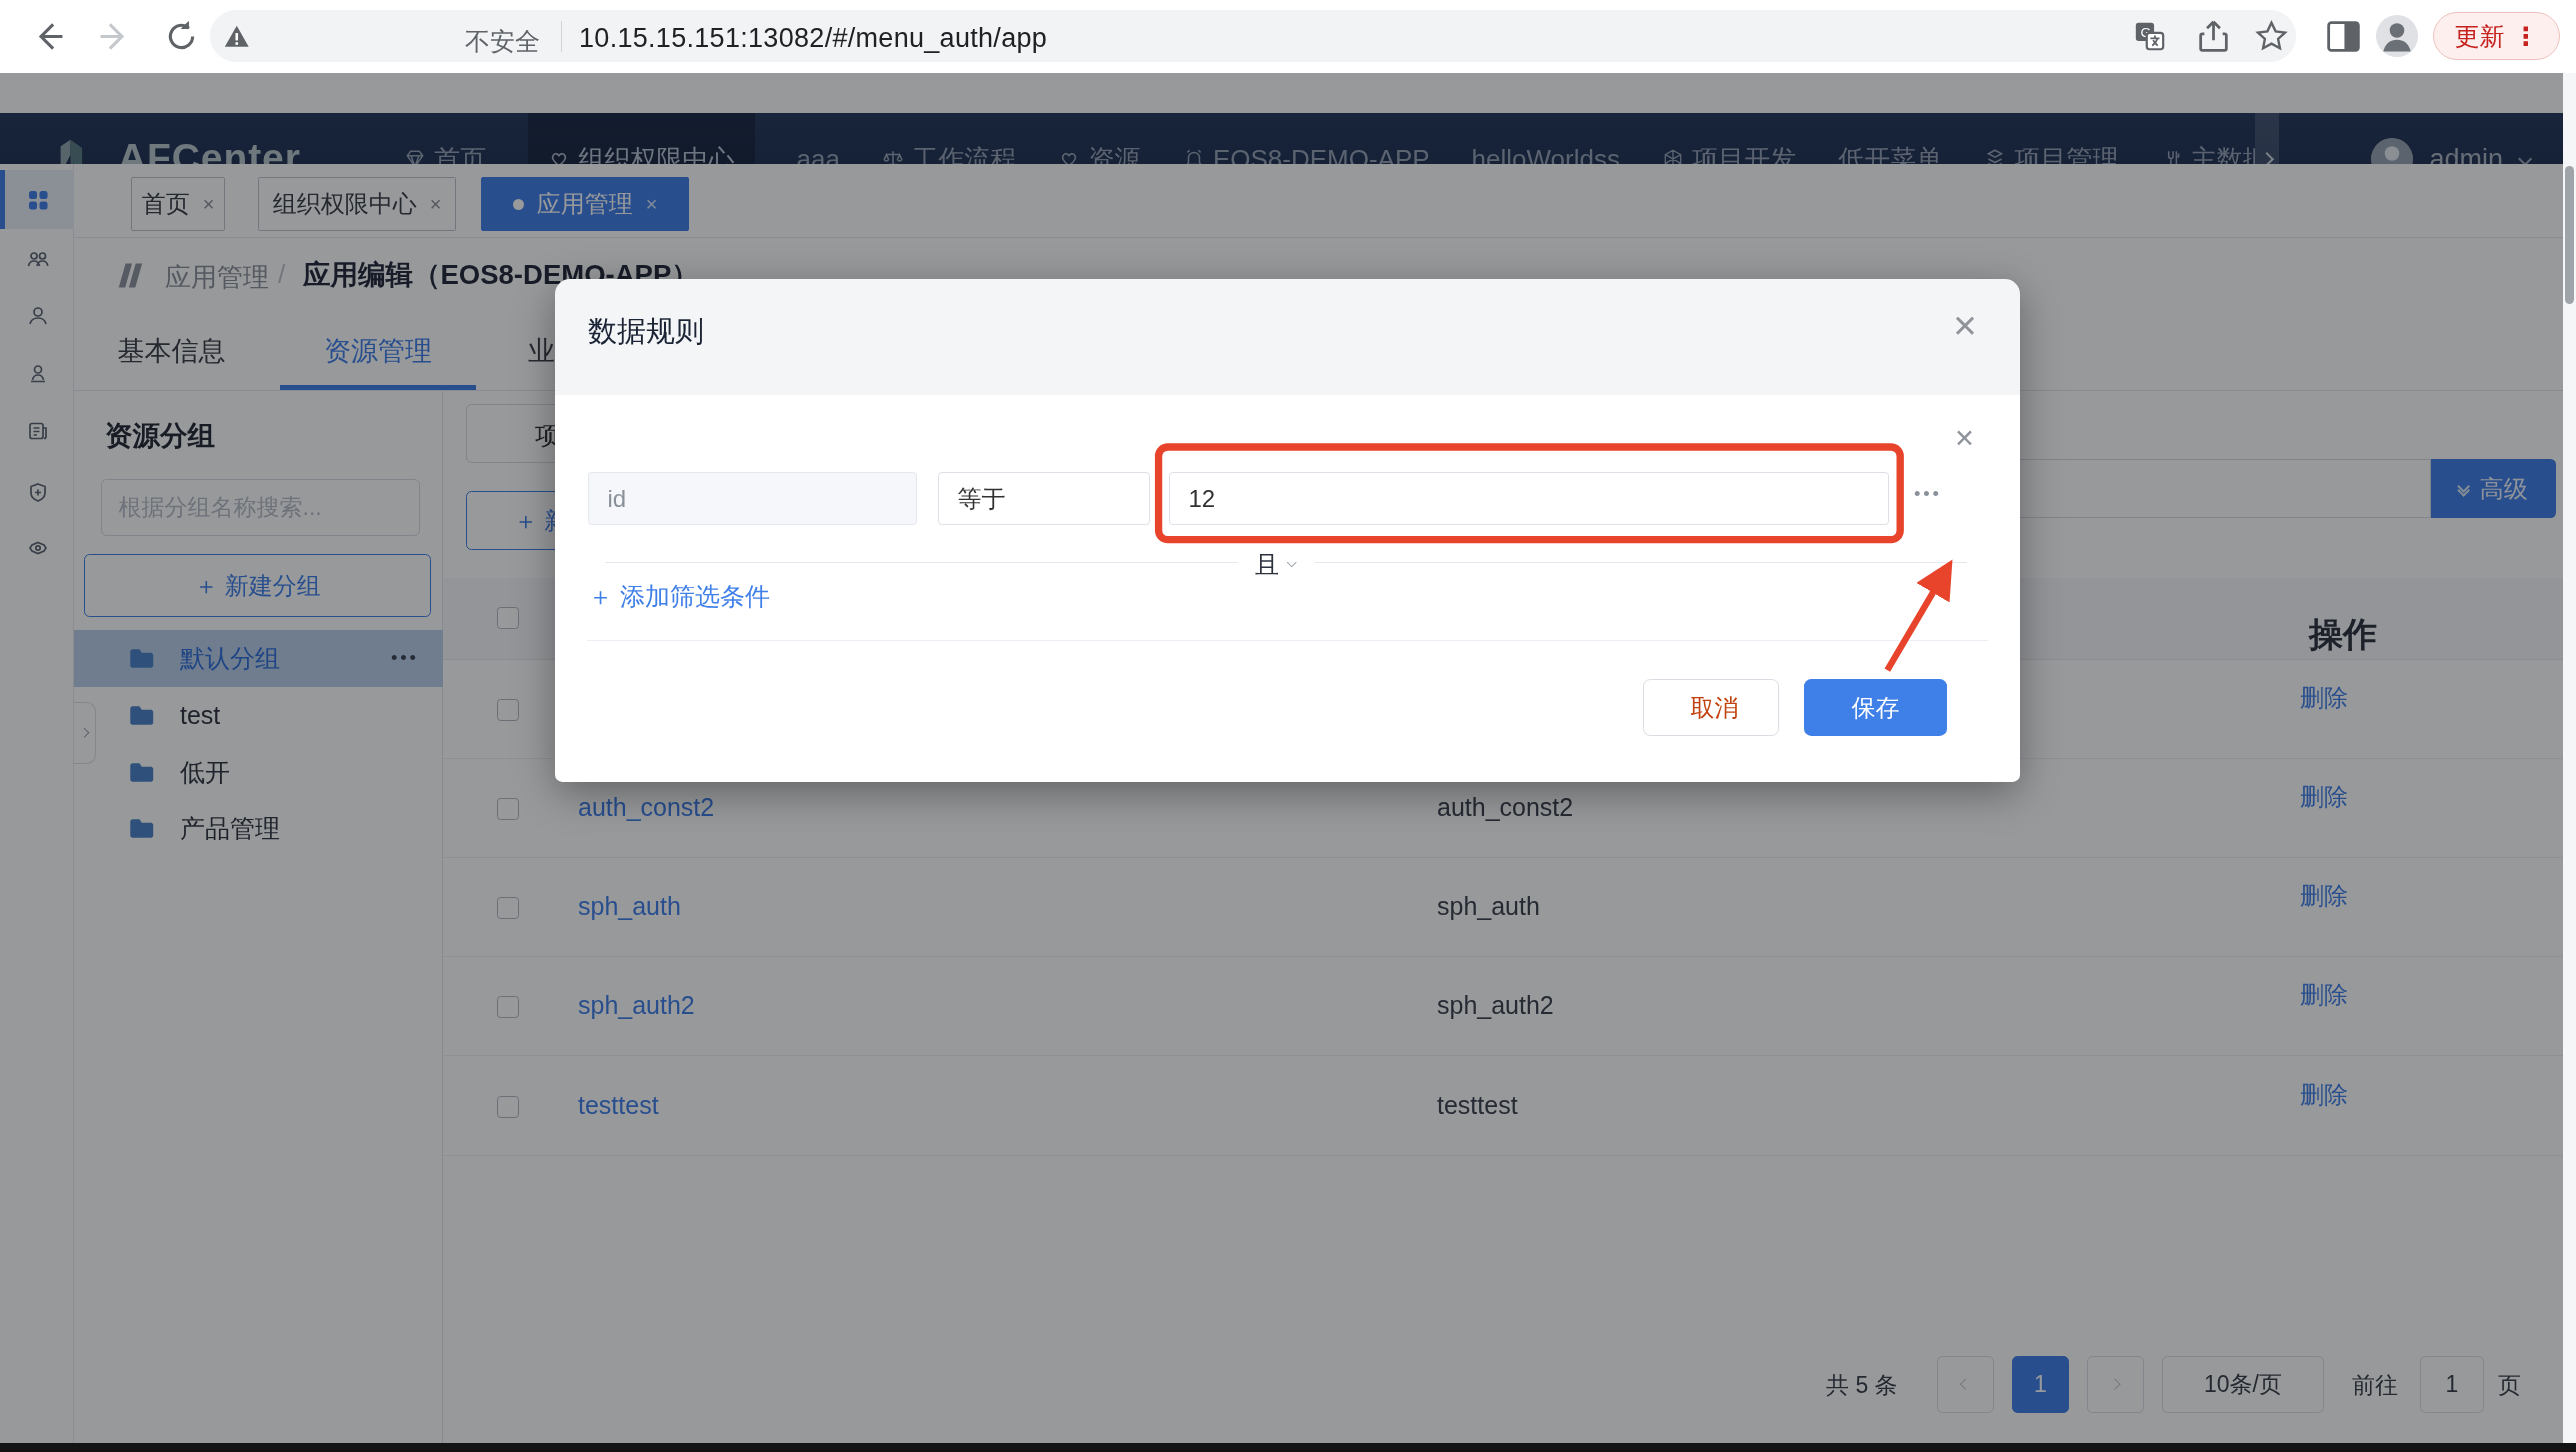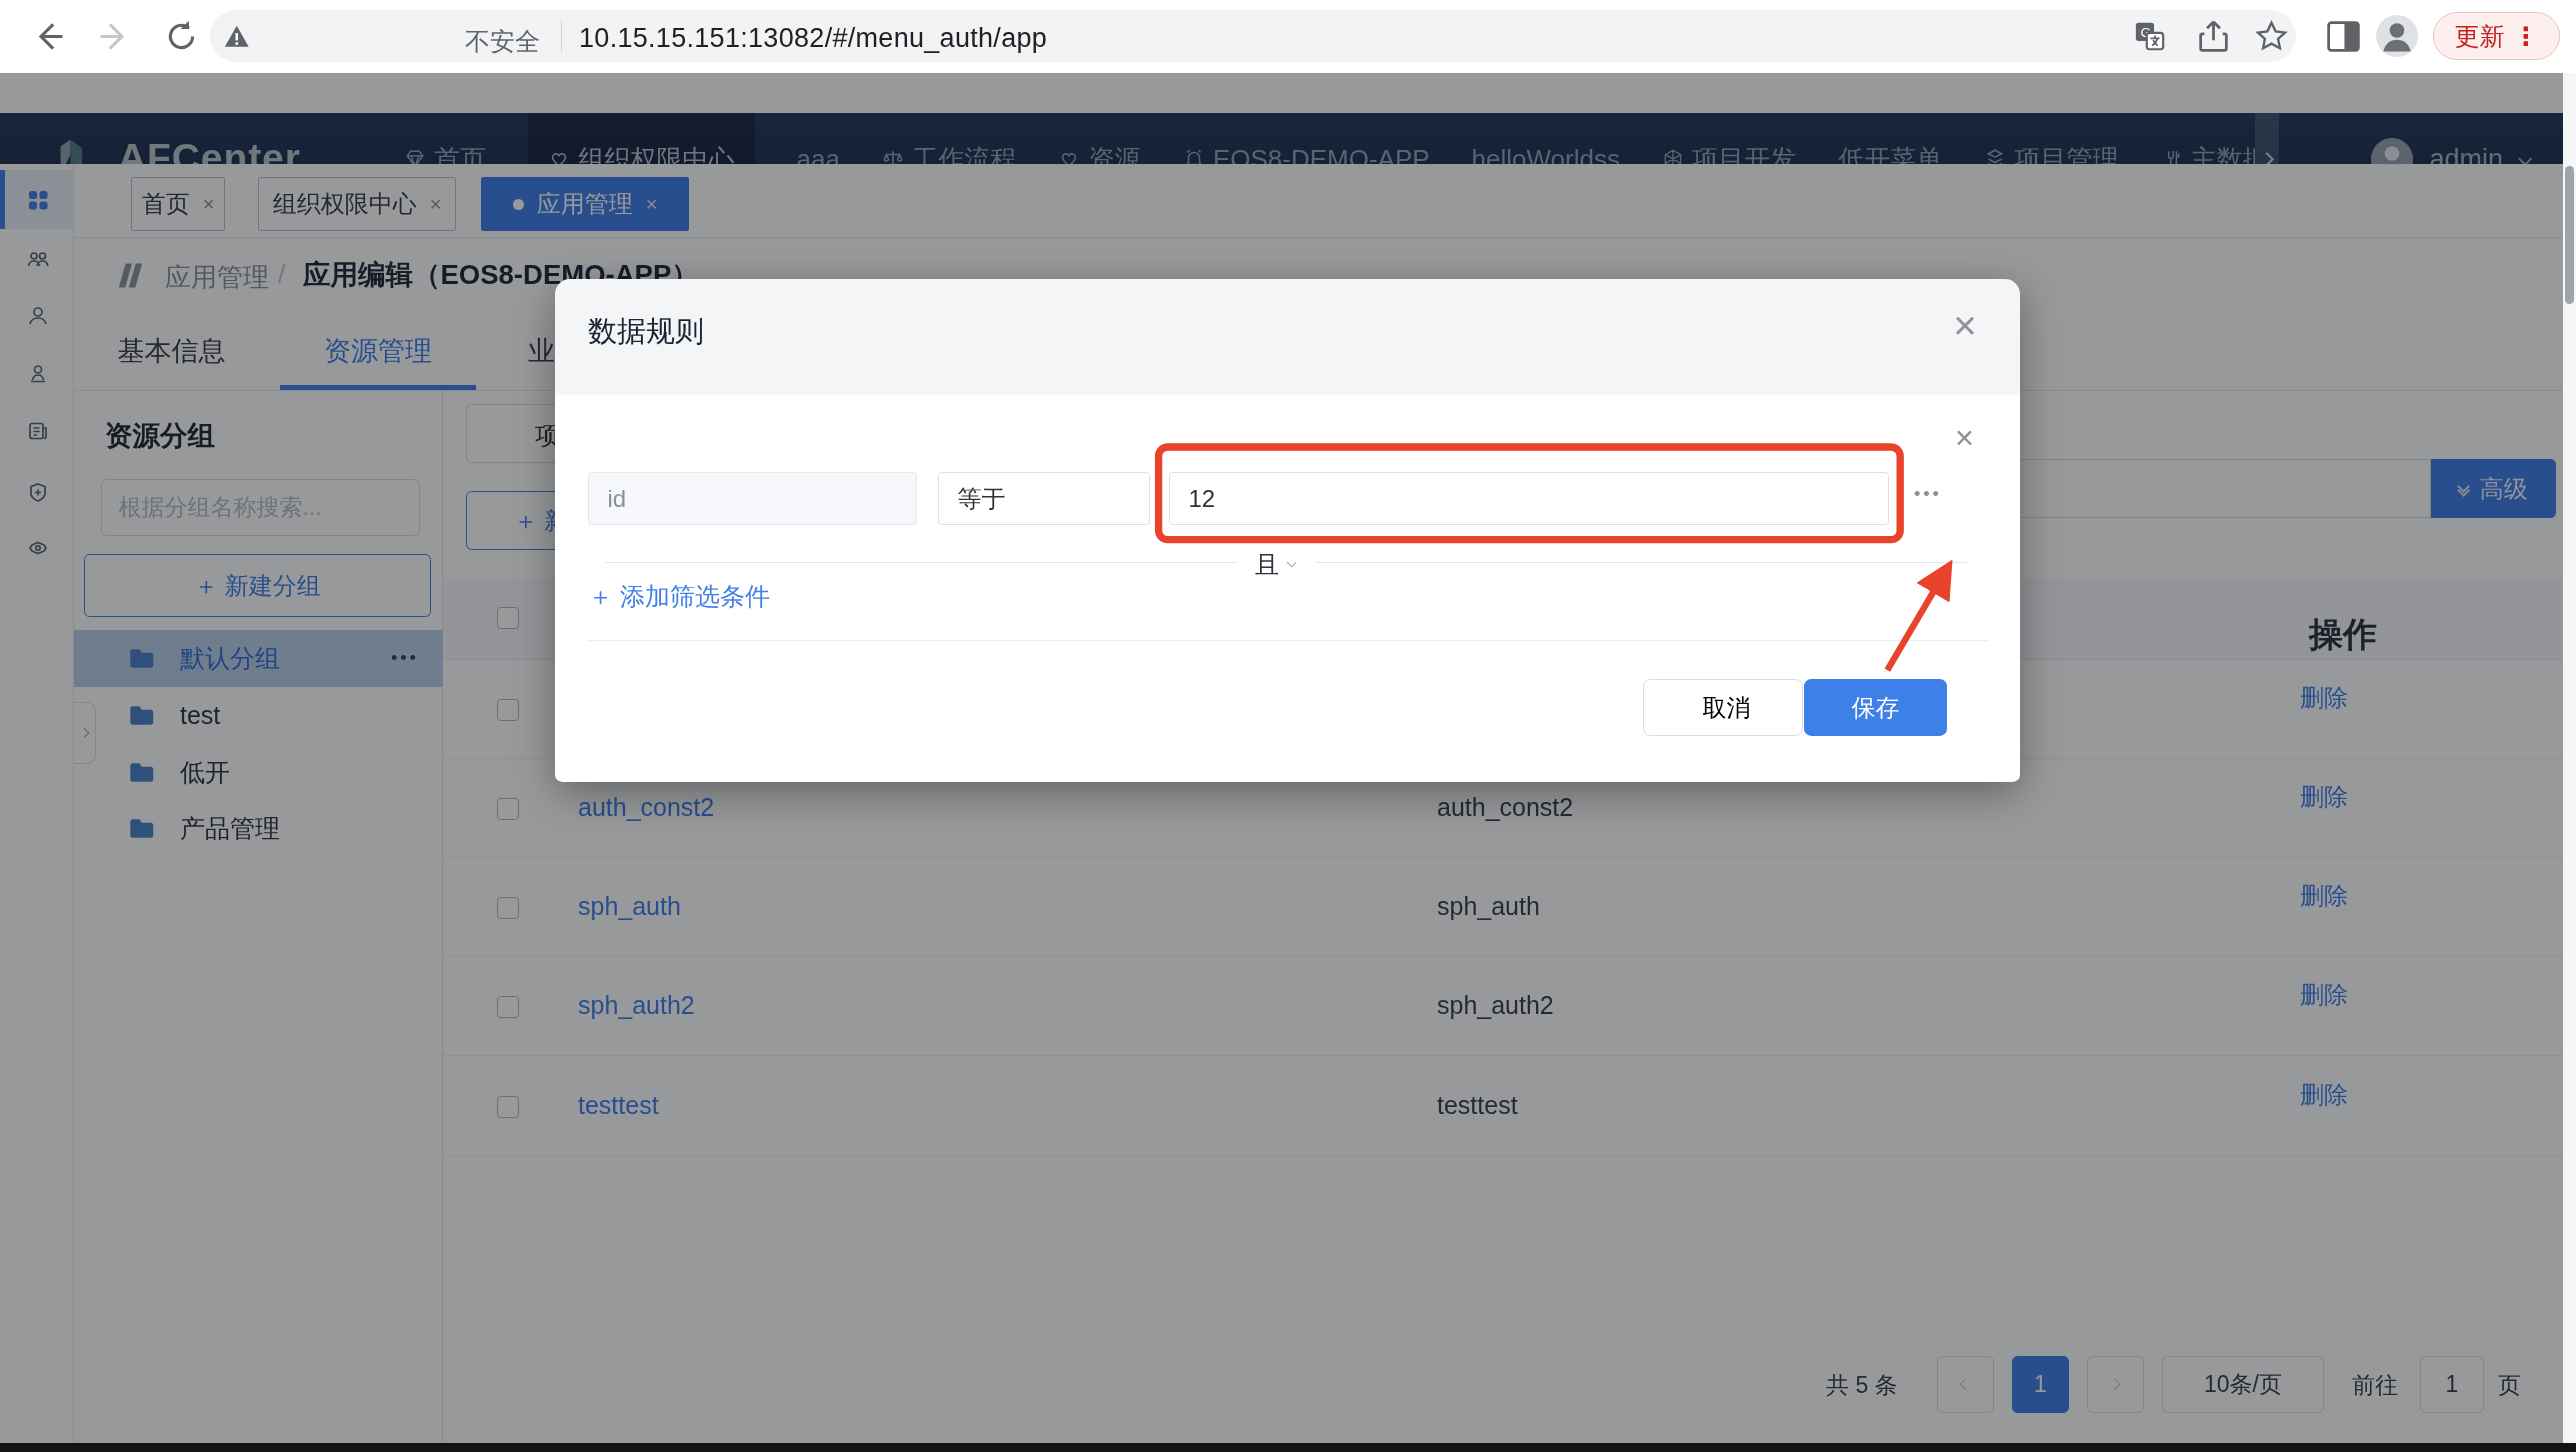--- a/index.html
+++ b/index.html
@@ -94,21 +94,21 @@
   .mbody{position:absolute;left:0;top:116px;width:1465px;height:387px;background:#fff;border-radius:0 0 7.3px 7.3px;}
   .mtitle{position:absolute;left:33px;top:33px;font-size:29px;color:#1b2434;font-weight:500;}
   .mclose{position:absolute;left:1397px;top:29px;font-size:31px;color:#909399;}
   .minput{position:absolute;top:77px;height:53px;border:0.9px solid #dcdfe6;border-radius:3.7px;background:#fff;font-size:24px;
     color:#303133;padding:0 18.4px;box-sizing:border-box;outline:none;font-family:"Liberation Sans","DejaVu Sans",sans-serif;}
   .minput.dis{background:#f5f7fa;border-color:#e4e7ed;color:#8a9099;}
   .mline{position:absolute;top:167px;height:0.9px;background:#e4e7ed;}
   .addlink{position:absolute;left:33px;top:185px;font-size:25px;color:#3E7FE8;}
   .mdivider{position:absolute;left:32px;top:245px;width:1401px;height:0.9px;background:#ebeef5;}
   .mbtn{position:absolute;top:284px;height:57px;border-radius:7.3px;font-size:24px;display:flex;align-items:center;justify-content:center;box-sizing:border-box;}
-  .mbtn.cancel{left:1088px;width:160px;background:#fff;border:0.9px solid #d9dce3;color:#000000;padding-left:7px;}
+  .mbtn.cancel{left:1088px;width:136px;background:#fff;border:0.9px solid #d9dce3;color:#c2410c;padding-left:7px;}
   .mbtn.save{left:1249px;width:143px;background:#3E7FE8;color:#fff;}
   .annot{position:absolute;left:0;top:0;z-index:80;pointer-events:none;}
   svg.ic{display:block;}
 </style>
 </head>
 <body>
 
 <div id="screen">
 
   <div class="browser">

